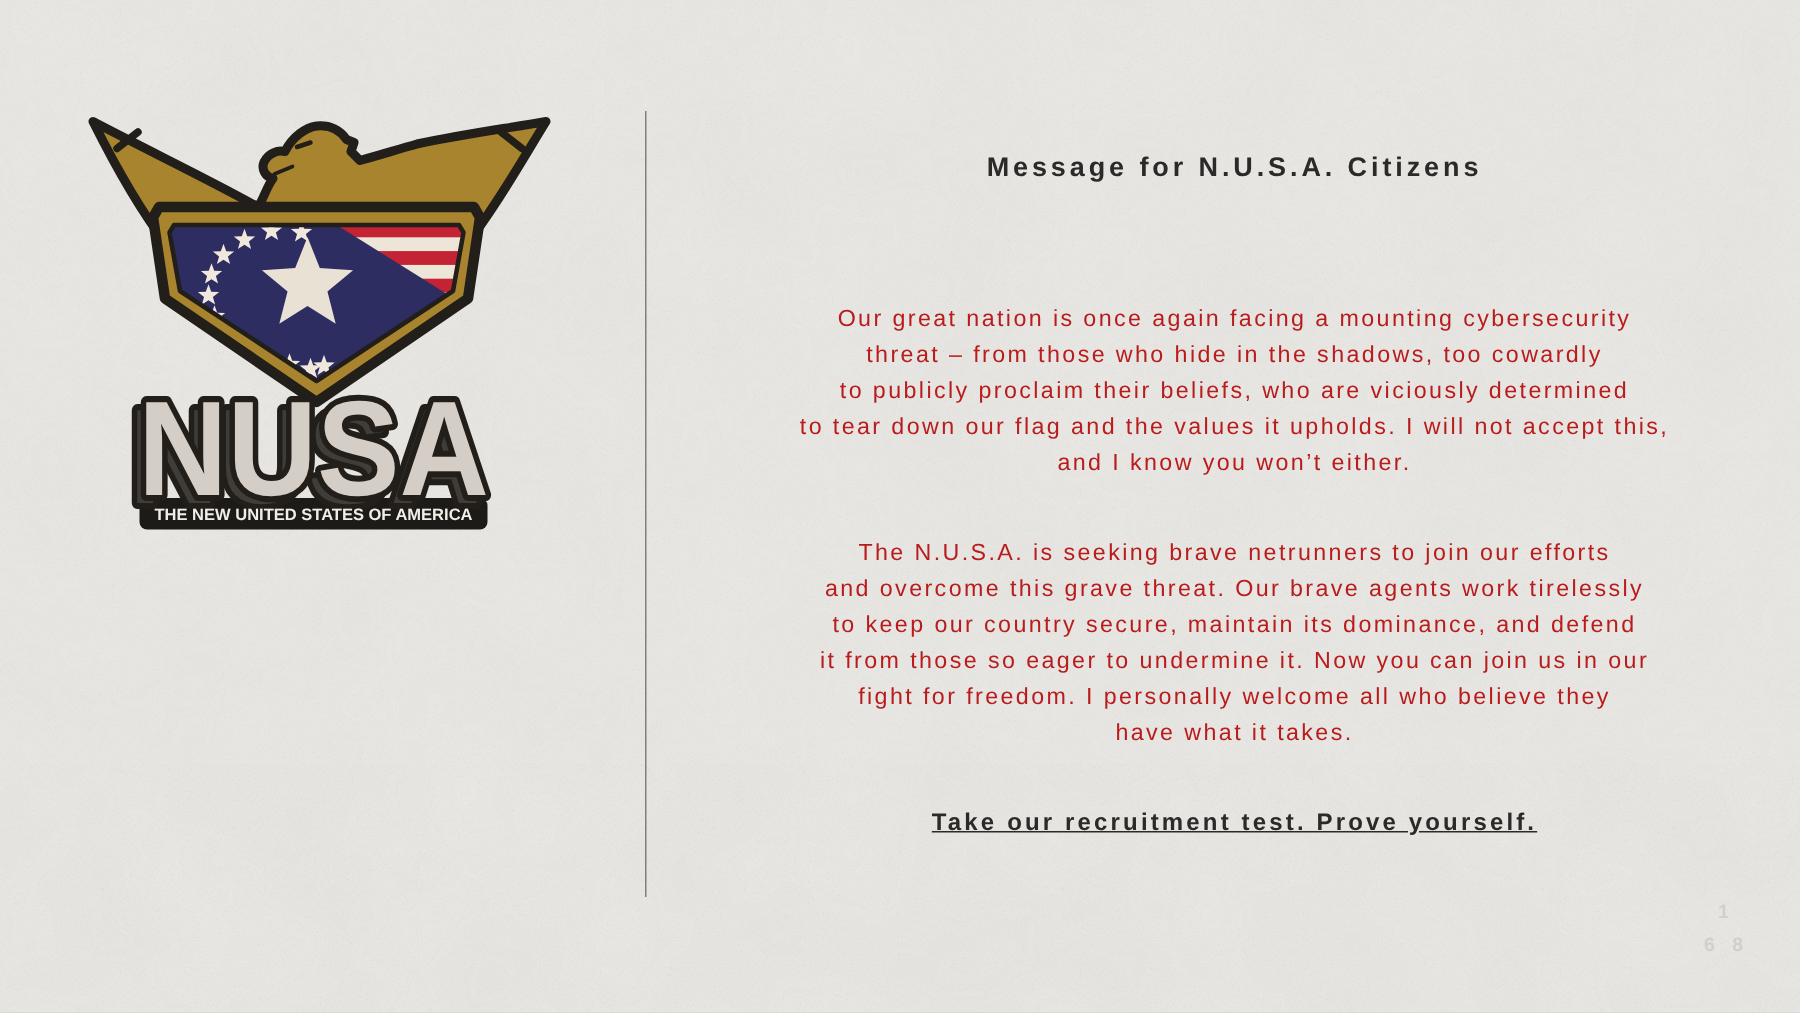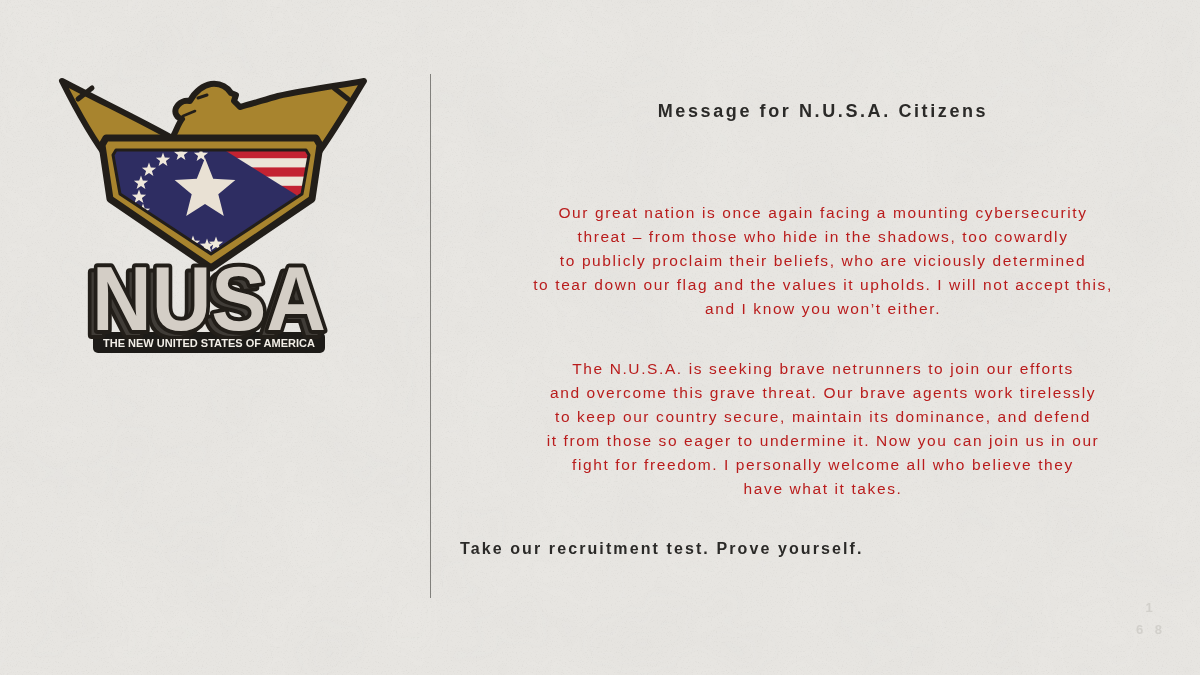--- a/index.html
+++ b/index.html
@@ -17,22 +17,22 @@
   }
   .msg-title{top:96px;}
   .msg-date{top:126px;letter-spacing:3.4px;}
   .msg-par{
     position:absolute;left:448px;width:750px;text-align:center;white-space:pre-line;
     font-size:15.5px;font-weight:normal;letter-spacing:1.6px;color:#b91c1c;line-height:24px;
   }
   .p1{top:201px;}
   .p2{top:345px;margin-top:12px;}
   .msg-cta{
-    position:absolute;left:460px;top:537px;width:726px;text-align:left;
-    font-size:16px;font-weight:bold;letter-spacing:2.1px;color:#2b2a28;line-height:24px;
+    position:absolute;left:460px;top:537px;width:726px;text-align:center;
+    font-size:16px;font-weight:bold;letter-spacing:2.1px;color:#2b2a28;line-height:24px;text-decoration:underline;
   }
   .watermark{
     position:absolute;left:1124px;top:597px;width:54px;text-align:center;
     font-size:13px;font-weight:bold;letter-spacing:4px;line-height:22px;
     color:#cbc9c4;opacity:.75;
   }
 </style>
 </head>
 <body>
 

